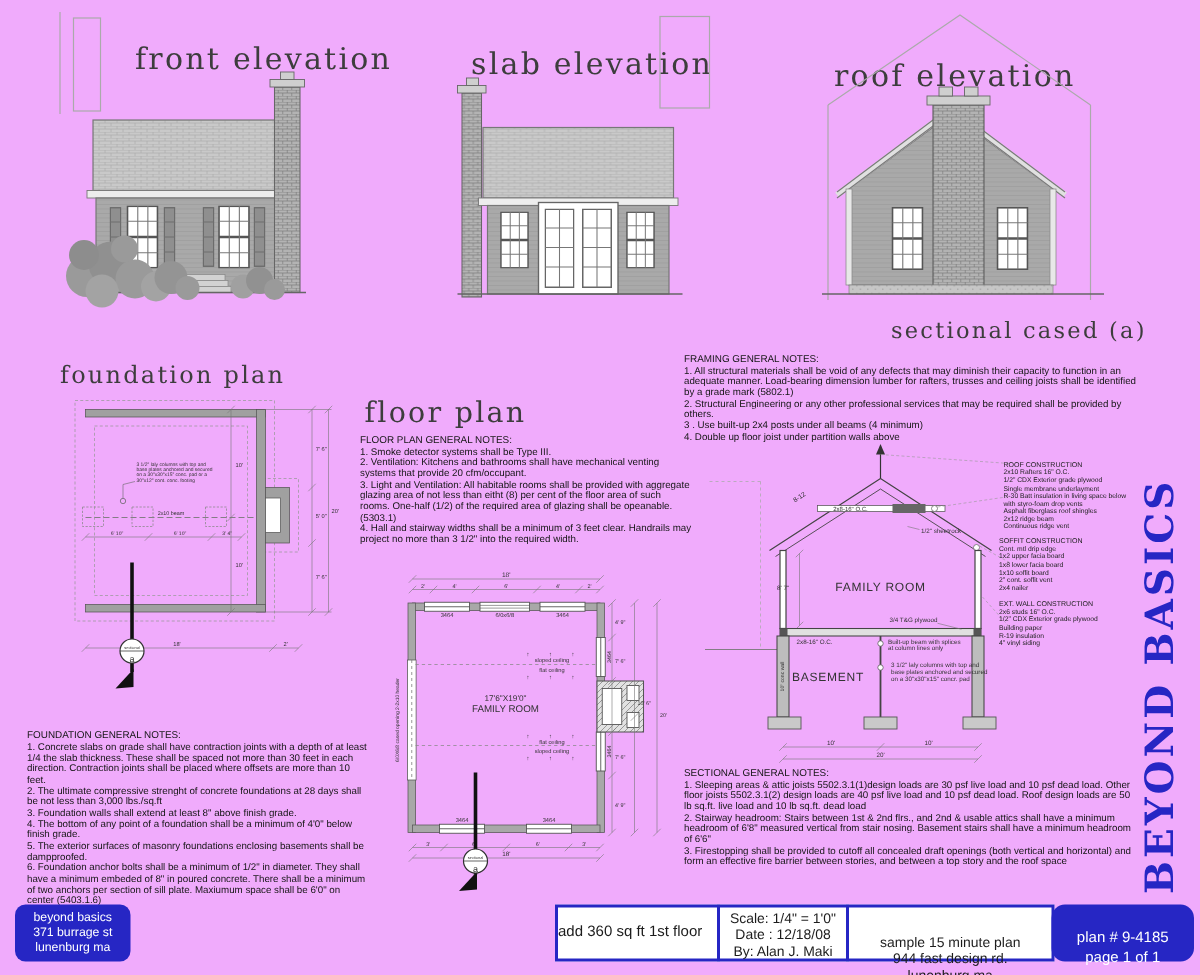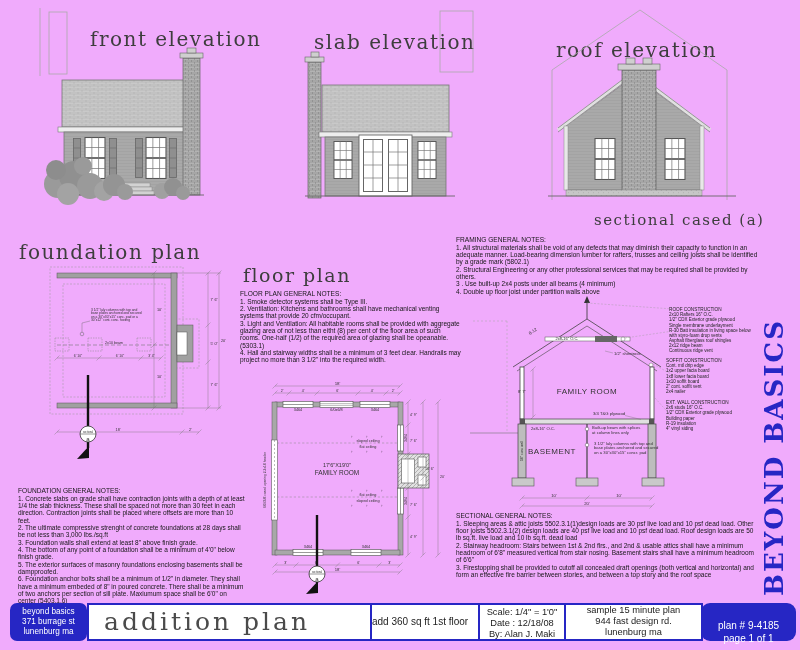--- a/index.html
+++ b/index.html
@@ -68,21 +68,21 @@
         <line x1="10" y1="0.5" x2="10" y2="52.5" stroke="#777" stroke-width="0.7"></line>
         <path d="M0.5 13H19.5 M0.5 26H19.5 M0.5 39H19.5" stroke="#777" stroke-width="0.7"></path>
       </symbol>
     </defs>
   </svg>
 
   <div class="dserif" style="left:90px;top:27px;font-size:20px">front elevation</div>
   <div class="dserif" style="left:314px;top:30px;font-size:20px">slab elevation</div>
   <div class="dserif" style="left:556px;top:38px;font-size:20px">roof elevation</div>
   <div class="dserif" style="left:594px;top:211px;font-size:15px">sectional cased (a)</div>
-  <div class="dserif" style="left:19px;top:240px;font-size:20px">foundation plan</div>
+  <div class="dserif" style="left:40px;top:240px;font-size:16px">foundation plan</div>
   <div class="dserif" style="left:243px;top:264px;font-size:19px">floor plan</div>
 
   <svg class="abs" style="left:28px;top:4px" width="240" height="230" viewBox="0 0 240 230">
     <g>
       <path d="M12 4 V72" stroke="#aaa" fill="none" stroke-width="0.8"></path>
       <rect x="21" y="8" width="18" height="62" fill="none" stroke="#aaa" stroke-width="0.8"></rect>
     </g>
     <rect x="34" y="76" width="130" height="47" fill="url(#shingle)" stroke="#777" stroke-width="0.8"></rect>
     <rect x="30" y="123" width="138" height="5" fill="#ededed" stroke="#777" stroke-width="0.6"></rect>
     <rect x="36" y="128" width="122" height="63" fill="url(#siding)" stroke="#777" stroke-width="0.8"></rect>
@@ -544,32 +544,29 @@
   </div>
 
   <div class="banner" style="color:#2626c4">BEYOND BASICS</div>
 
   <div class="tb">
     <div class="tbox tblue" style="left:0;width:77px;font-size:8.2px;line-height:1.24;padding-top:4px">
       <div>beyond basics</div>
       <div>371 burrage st</div>
       <div>lunenburg ma</div>
     </div>
-    <div class="tbox tborder" style="left:77px;width:285px">
-      <div class="dserif" style="position:static;font-size:25px;line-height:33px;padding-left:15px;letter-spacing:3px;color:#4a4a4a">addition plan</div>
-    </div>
     <div class="tbox tborder" style="left:360px;width:110px;font-size:10px;line-height:34px;text-align:left">
       <span>add 360 sq ft 1st floor</span>
     </div>
     <div class="tbox tborder" style="left:468px;width:88px;font-size:9.3px;line-height:1.18;text-align:center;padding-top:2px">
       <div>Scale: 1/4" = 1'0"</div>
       <div>Date : 12/18/08</div>
       <div>By: Alan J. Maki</div>
     </div>
-    <div class="tbox tborder" style="left:554px;width:139px;font-size:9.3px;line-height:1.18;text-align:center;padding-top:0">
+    <div class="tbox tborder" style="left:554px;width:139px;font-size:9.3px;line-height:1.18;text-align:center;padding-top:18px">
       <div>sample 15 minute plan</div>
       <div>944 fast design rd.</div>
       <div>lunenburg ma</div>
     </div>
     <div class="tbox tblue" style="left:691px;width:95px;font-size:10px;line-height:1.3;padding-top:16px;border-radius:9px">
       <div>plan # 9-4185</div>
       <div>page 1 of 1</div>
     </div>
   </div>
 

